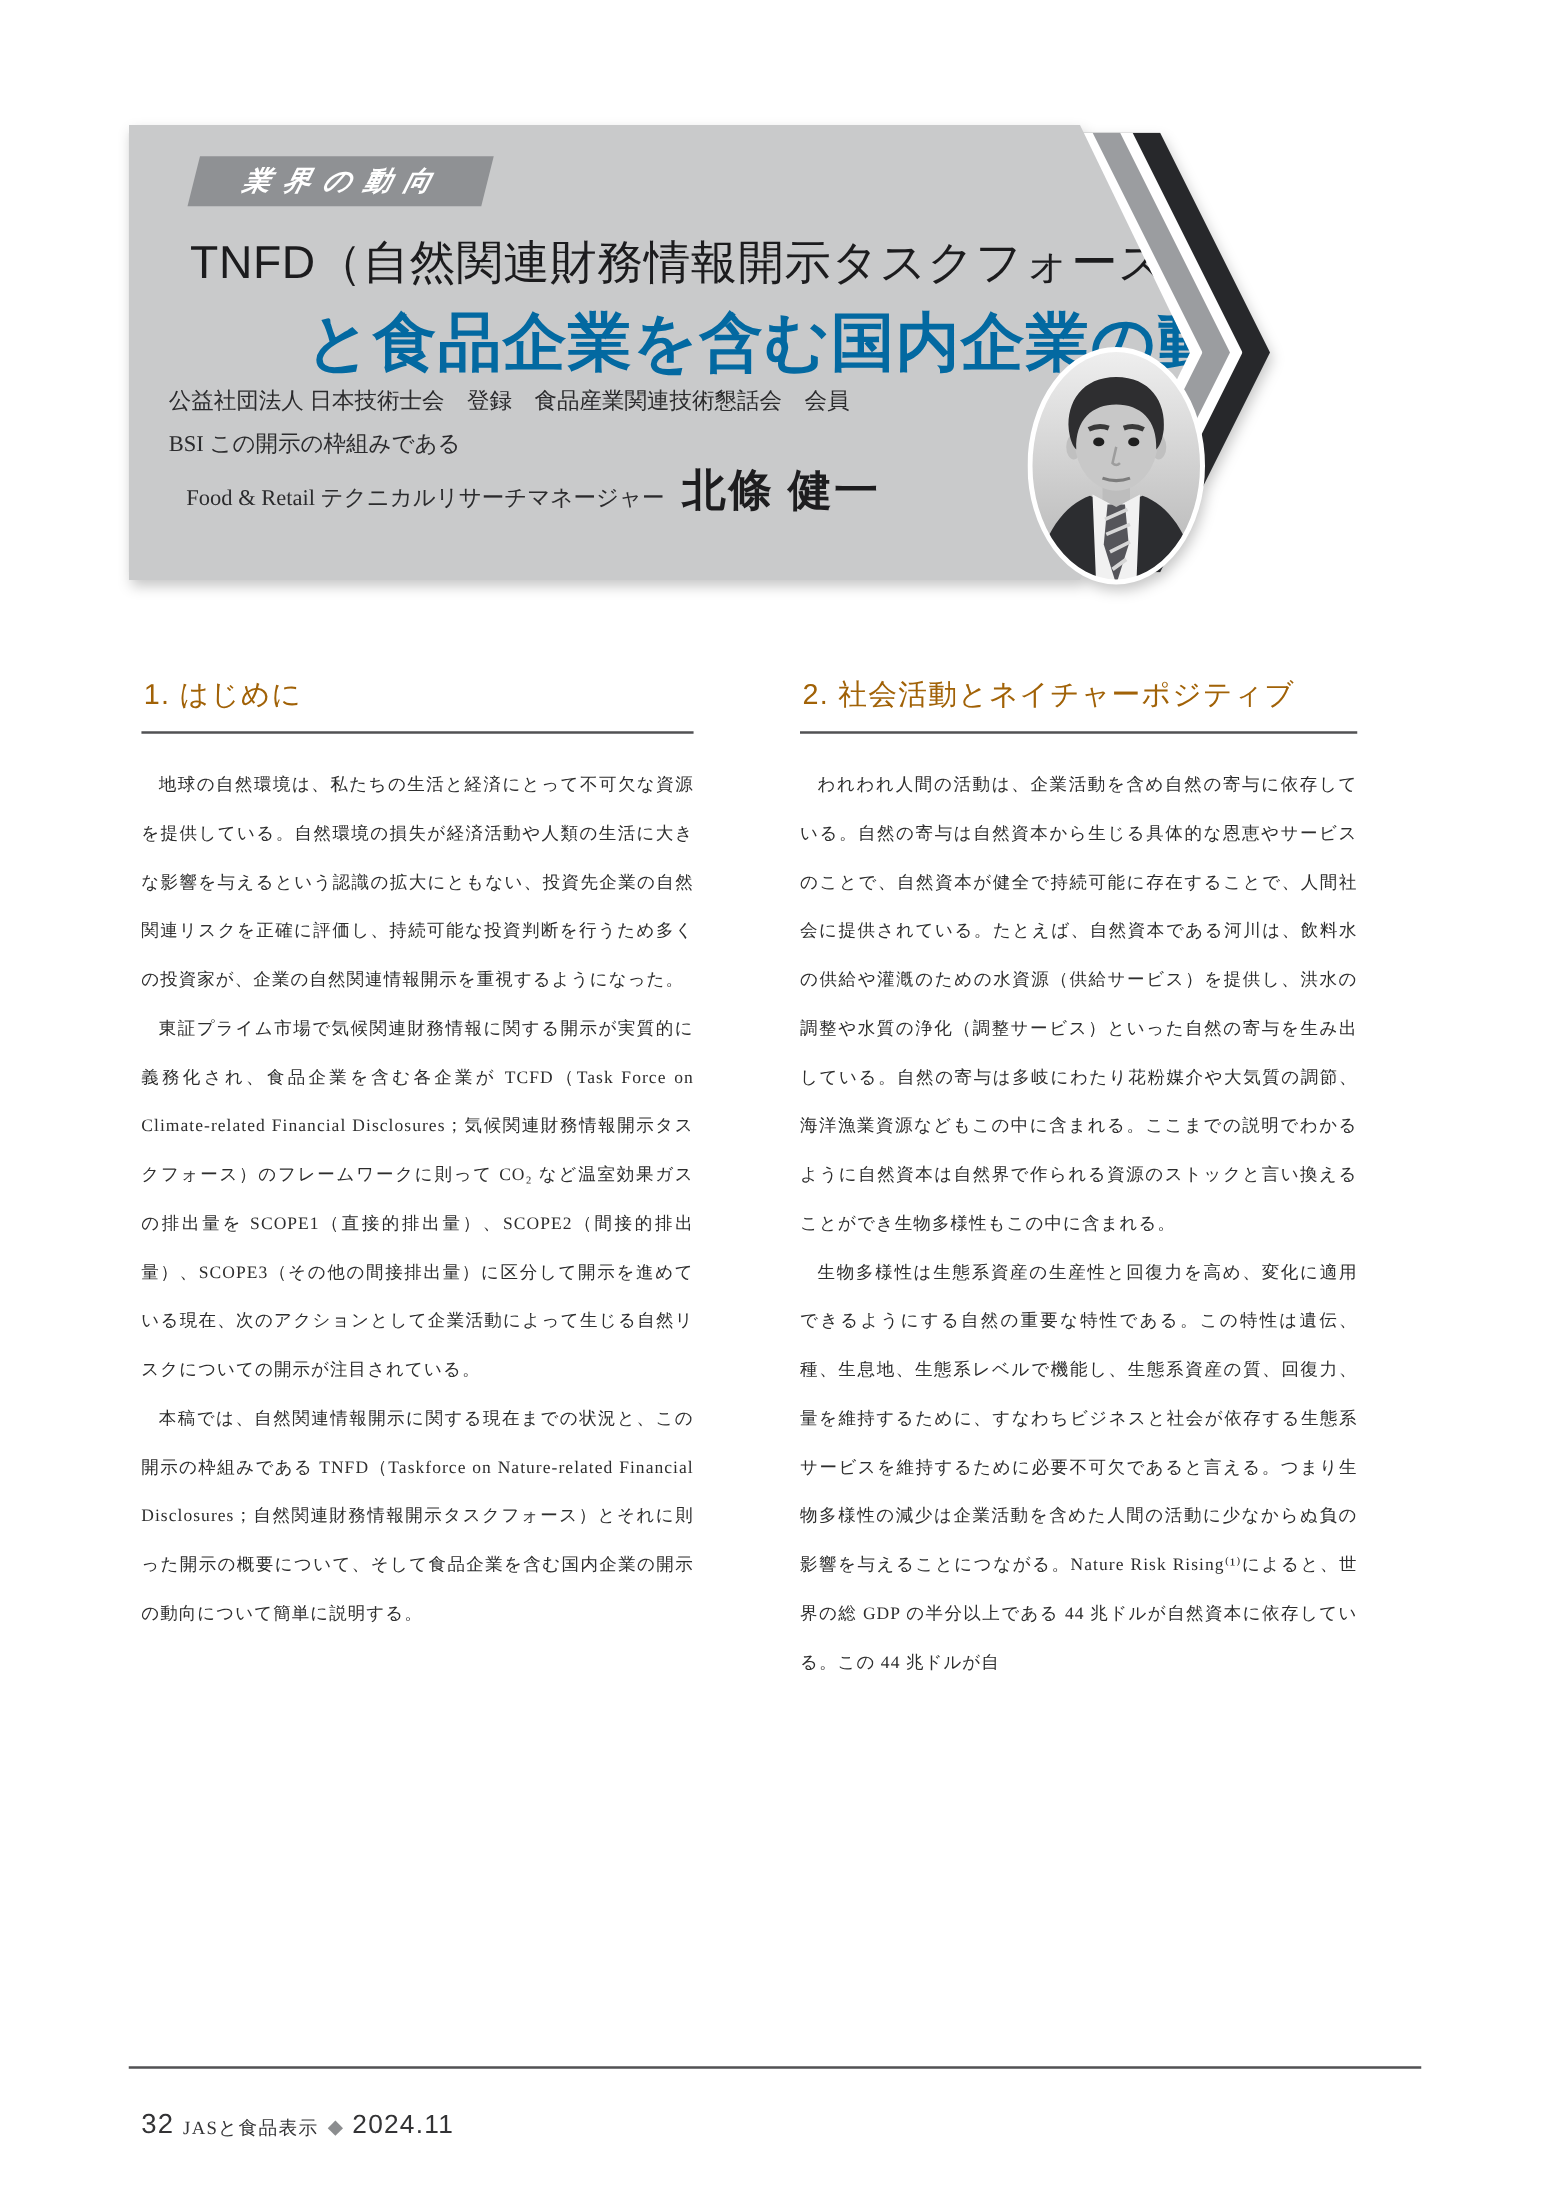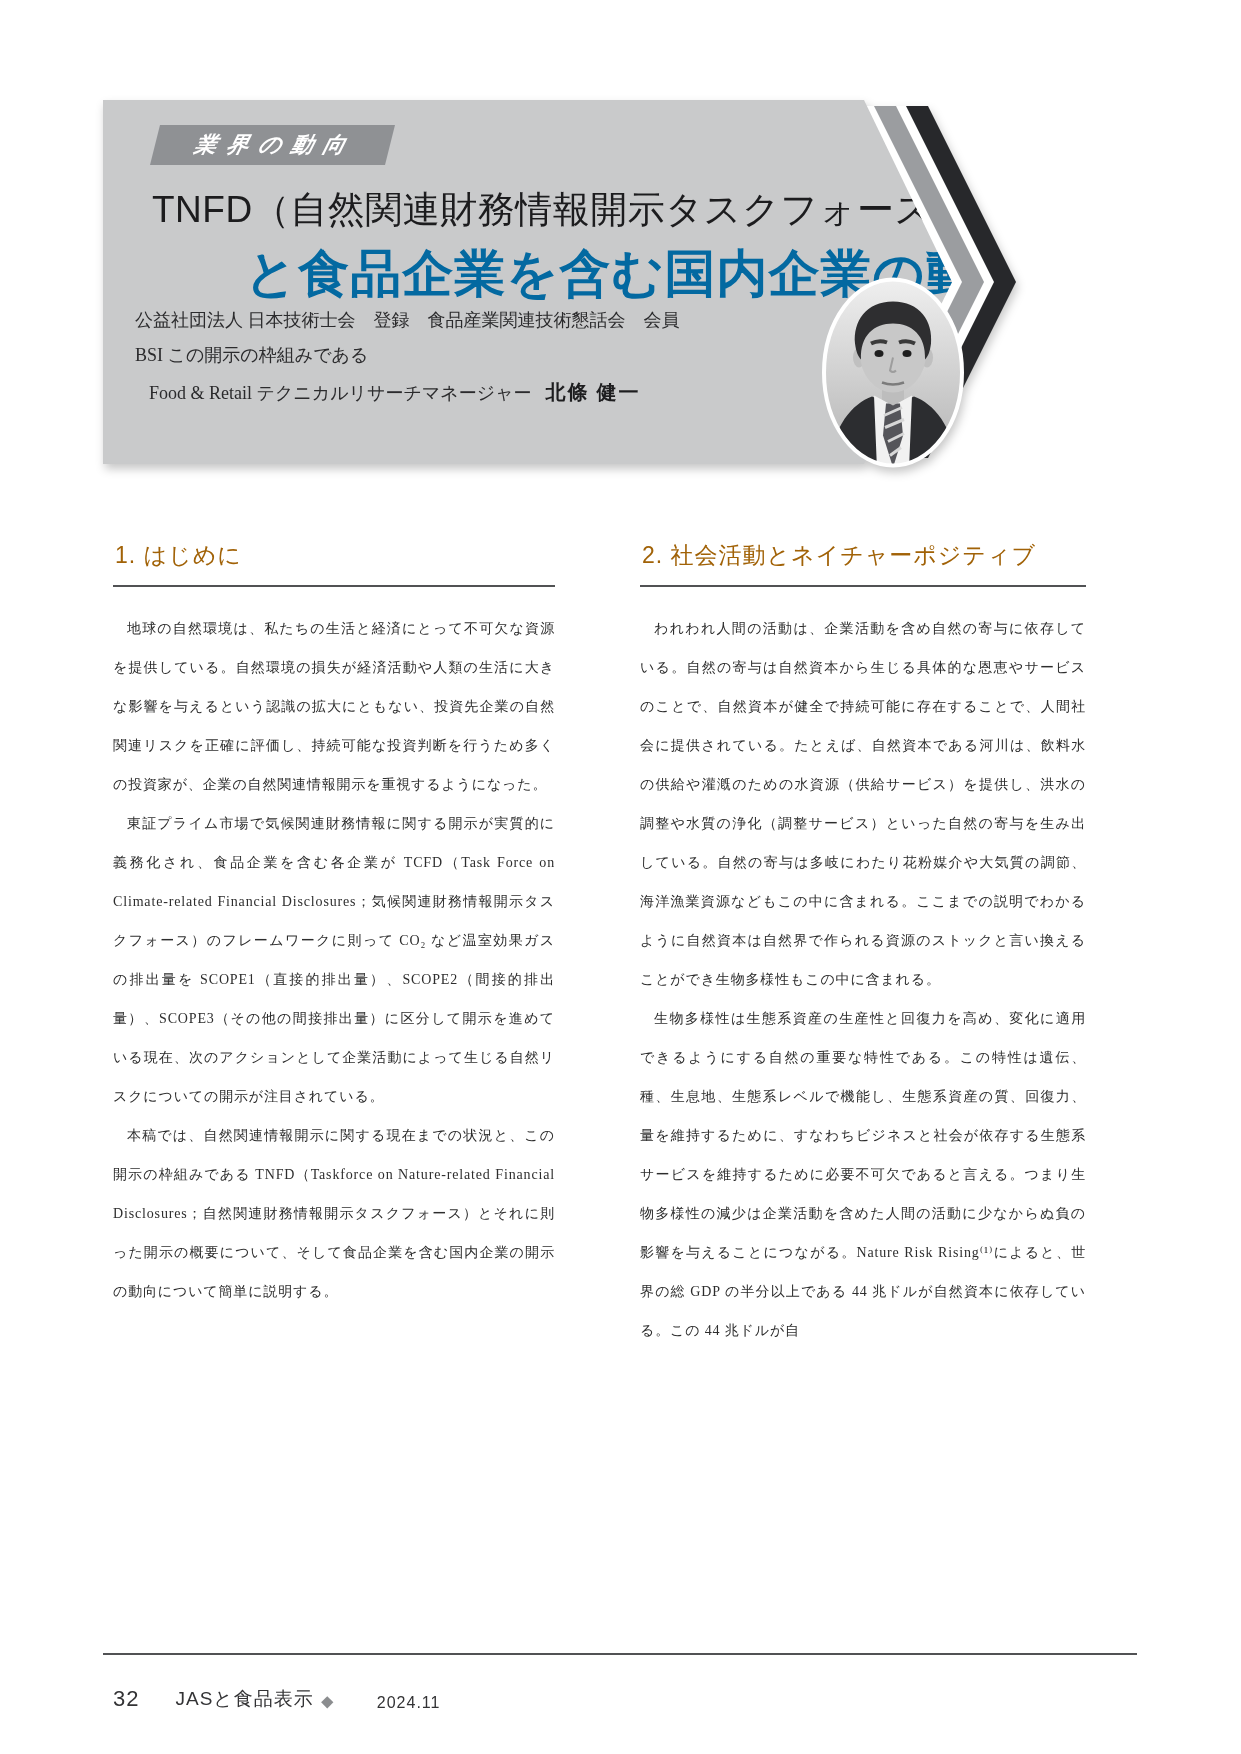--- a/index.html
+++ b/index.html
@@ -49,21 +49,21 @@
     font-size:51px; font-weight:600; color:#0369a1;
     letter-spacing:1px; white-space:nowrap;
   }
   .author-block {
     position:absolute; left:32px; top:203px; width:700px;
     font-size:18px; color:#2b2b2d; line-height:35px;
     white-space:nowrap;
     font-family:Liberation Serif, serif;
   }
   .author-position-line { padding-left:14px; margin-top:2px; }
-  .author-name { font-size:20px; font-weight:bold; color:#1d1d1f; margin-left:14px; letter-spacing:2px; }
+  .author-name { font-size:35px; font-weight:bold; color:#1d1d1f; margin-left:14px; letter-spacing:2px; }
 
   .photo { position:absolute; left:719px; top:177px; width:142px; height:191px; }
 
   
   .col { position:absolute; top:540px; overflow:hidden; height:1105px; }
   .col-left  { left:113px; width:442px; }
   .col-right { left:640px; width:446px; }
   .col h2 {
     font-size:23px; font-weight:500; color:#a16207;
     letter-spacing:1px;
@@ -83,23 +83,23 @@
   .footer-rule {
     position:absolute; left:103px; top:1653px; width:1034px; height:2px;
     background:#515254;
   }
   .footer-text {
     position:absolute; left:113px; top:1686px;
     display:flex; align-items:flex-end;
     color:#333335;
   }
   .footer-page-num { font-size:22px; letter-spacing:1px; }
-  .footer-journal  { font-size:19px; margin-left:36px; letter-spacing:1px; }
+  .footer-journal  { font-size:15px; margin-left:7px; letter-spacing:1px;font-family:Liberation Serif, serif; }
   .footer-diamond  { font-size:13px; color:#8b8d8f; margin:0 7px; }
-  .footer-issue    { font-size:16px; letter-spacing:1px;margin-left:36px; }
+  .footer-issue    { font-size:21px; letter-spacing:1px; }
 </style>
 </head>
 <body>
 
 <div class="page">
 
   <header class="header">
     <div class="chev chev-black"></div>
     <div class="chev chev-white1"></div>
     <div class="chev chev-gray"></div>

